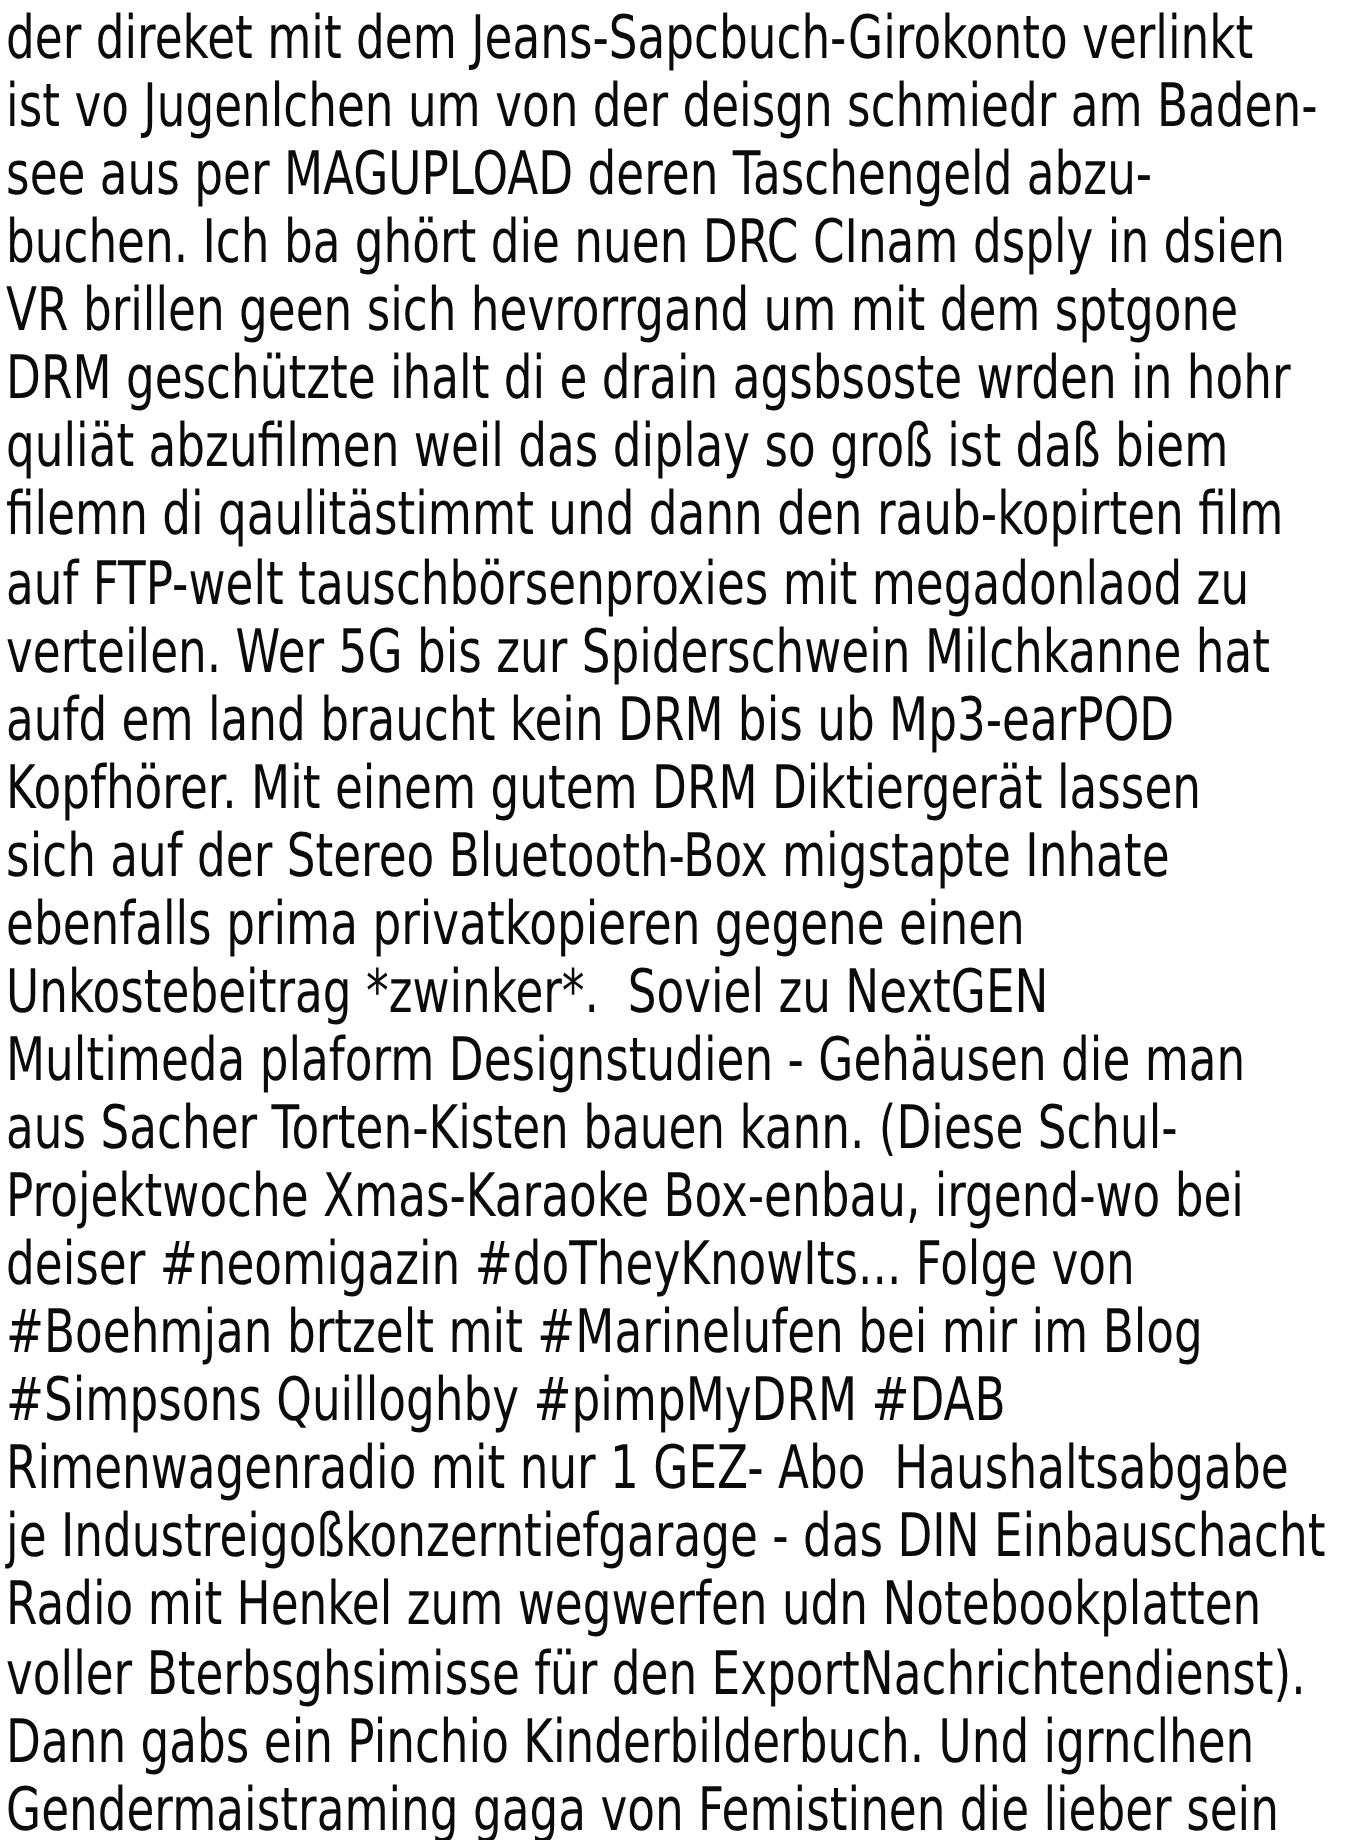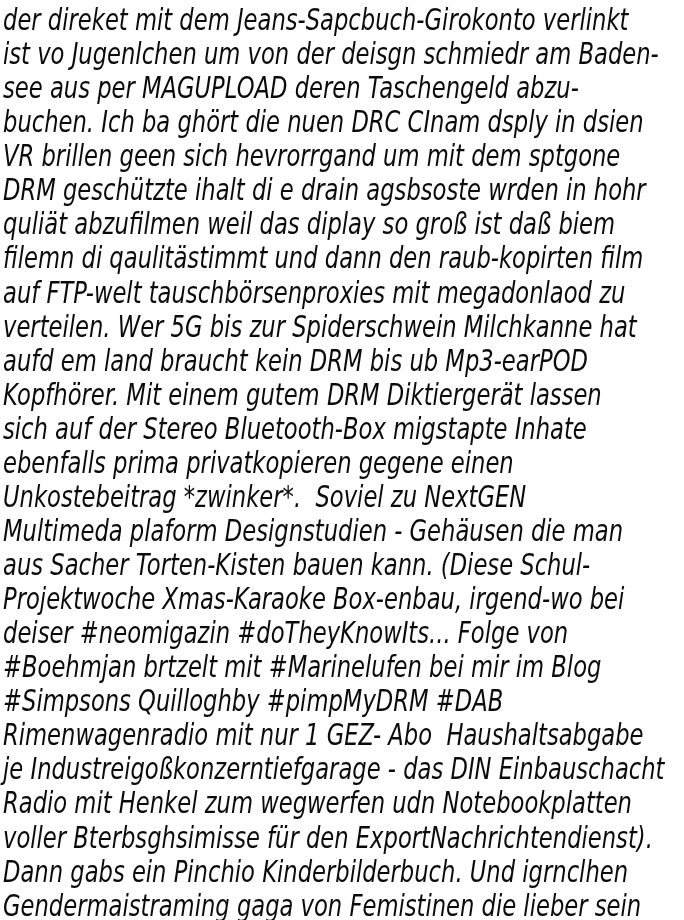--- a/index.html
+++ b/index.html
@@ -10,21 +10,20 @@
     overflow: hidden;
   }
   body {
     background: #ffffff;
     font-family: "DejaVu Sans", sans-serif;
   }
   .page {
     width: 684px;
     height: 920px;
     overflow: hidden;
-    font-style: italic;
   }
   .text-block {
     width: 906px;                 
     transform: scaleX(0.755);     
     transform-origin: top left;
     padding: 3px 0 0 4px;
     box-sizing: border-box;
   }
   .line {
     font-size: 30px;

